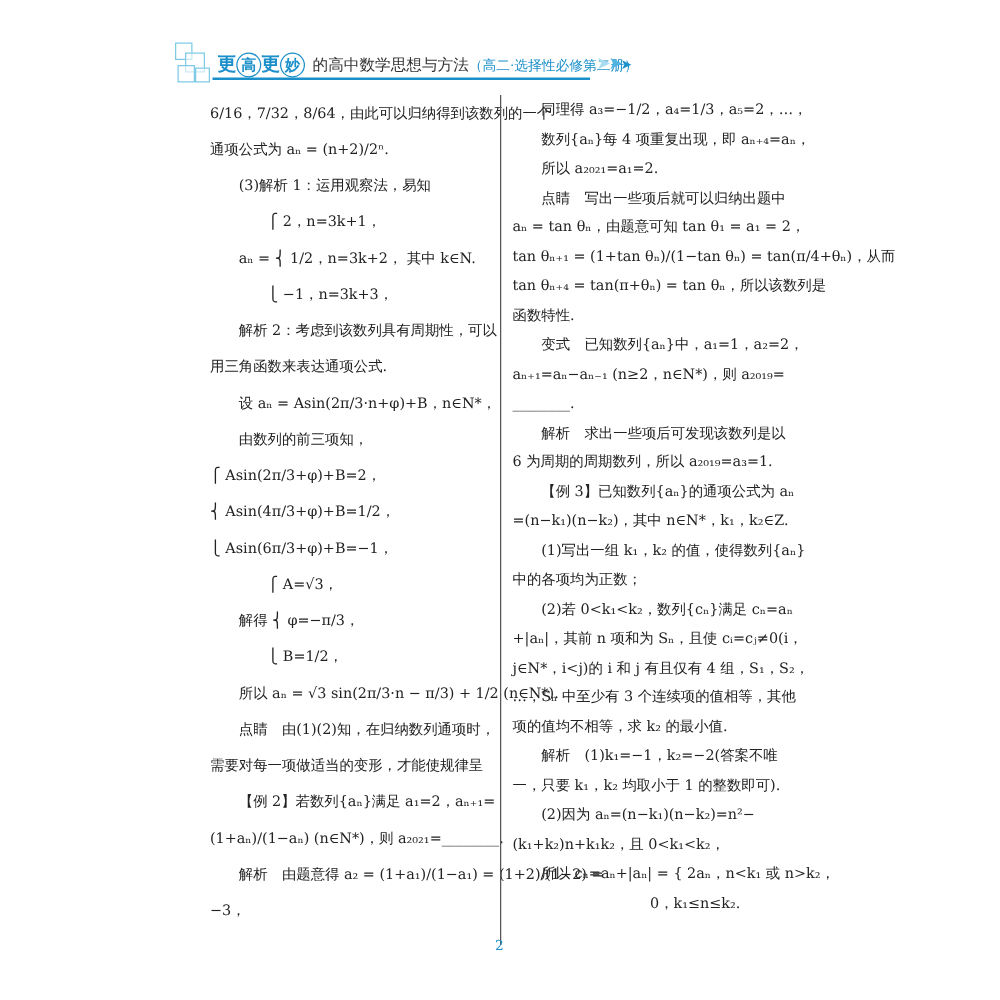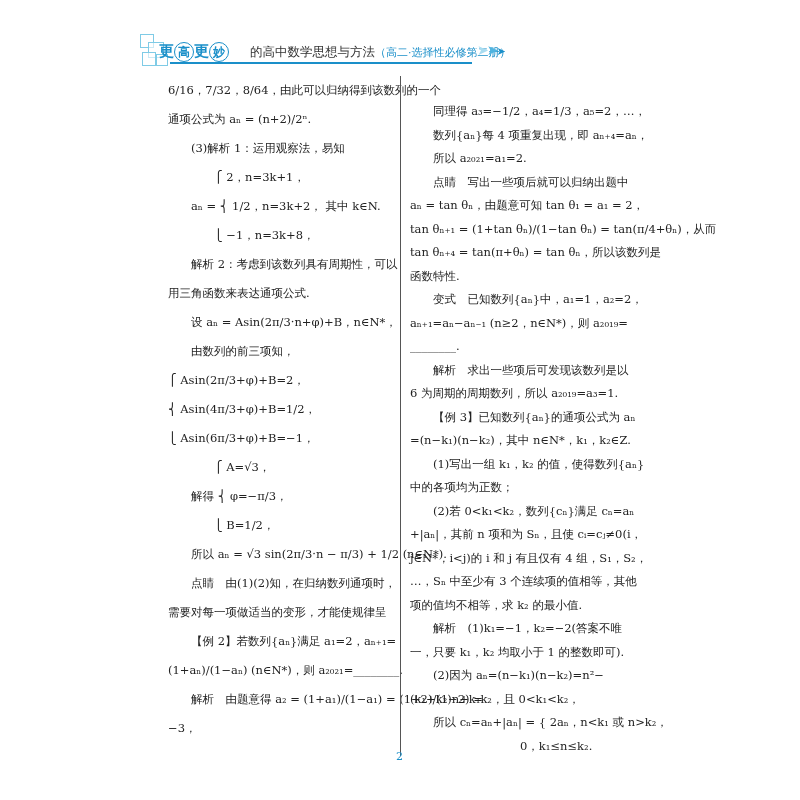--- a/index.html
+++ b/index.html
@@ -1,21 +1,21 @@
 <!DOCTYPE html>
 <html><head>
 <meta charset="utf-8">
 <style>
   html, body { margin: 0; padding: 0; background: #ffffff; }
   body { width: 800px; height: 800px; position: relative; overflow: hidden;
          font-family: "DejaVu Serif", "Liberation Serif", serif; color: #222; }
   .header { position: absolute; left: 140px; top: 34px; width: 420px; height: 36px; }
   .hdr-squares { position: absolute; left: 0; top: 0; width: 30px; height: 34px; }
   .hdr-squares span { position: absolute; border: 1.5px solid #7fcbe6; background: rgba(255,255,255,0.6); }
-  .hdr-brand { position: absolute; left: 19px; top: 8px; font-family: "DejaVu Sans", sans-serif; font-weight: bold; font-size: 15px; color: #1a8fc9; letter-spacing: 0px; }
+  .hdr-brand { position: absolute; left: 34px; top: 8px; font-family: "DejaVu Sans", sans-serif; font-weight: bold; font-size: 15px; color: #1a8fc9; letter-spacing: 0px; }
   .hdr-brand .circ { display: inline-block; border: 1.5px solid #1a8fc9; border-radius: 50%; width: 18px; height: 18px; line-height: 18px; text-align: center; font-size: 12px; }
   .hdr-title { position: absolute; left: 110px; top: 10px; font-size: 12.5px; color: #333; white-space: nowrap; }
   .hdr-sub { color: #1a8fc9; font-size: 11px; font-family: "DejaVu Sans", sans-serif; text-align: right; }
   .hdr-line { position: absolute; left: 30px; top: 28px; width: 302px; height: 1.5px; background: #1a8fc9; }
   .hdr-arrows { position: absolute; left: 337px; top: 8px; font-size: 14px; color: #1a8fc9; letter-spacing: -2px; }
   .hdr-arrows .a1 { color: #a9dcf0; } .hdr-arrows .a2 { color: #4fb4e0; } .hdr-arrows .a3 { color: #1a8fc9; font-size: 11px; }
 
   .col { position: absolute; top: 76px; font-size: 11.5px; line-height: 29px; }
   .col.left { left: 168px; width: 222px; }
   .col.right { left: 410px; width: 222px; }
@@ -44,21 +44,21 @@
   <div class="hdr-line"></div>
   <div class="hdr-arrows"><span class="a1">➤</span><span class="a2">➤</span><span class="a3">➤</span></div>
 </div>
 
 <div class="col left">
   <div class="line">6/16，7/32，8/64，由此可以归纳得到该数列的一个</div>
   <div class="line">通项公式为 aₙ = (n+2)/2ⁿ.</div>
   <div class="line ind">(3)解析 1：运用观察法，易知</div>
   <div class="line ind2">⎧ 2，n=3k+1，</div>
   <div class="line ind">aₙ = ⎨ 1/2，n=3k+2，  其中 k∈N.</div>
-  <div class="line ind2">⎩ −1，n=3k+8，</div>
+  <div class="line ind2">⎩ −1，n=3k+3，</div>
   <div class="line ind">解析 2：考虑到该数列具有周期性，可以</div>
   <div class="line">用三角函数来表达通项公式.</div>
   <div class="line ind">设 aₙ = Asin(2π/3·n+φ)+B，n∈N*，</div>
   <div class="line ind">由数列的前三项知，</div>
   <div class="line">⎧ Asin(2π/3+φ)+B=2，</div>
   <div class="line">⎨ Asin(4π/3+φ)+B=1/2，</div>
   <div class="line">⎩ Asin(6π/3+φ)+B=−1，</div>
   <div class="line ind2">⎧ A=√3，</div>
   <div class="line ind">解得 ⎨ φ=−π/3，</div>
   <div class="line ind2">⎩ B=1/2，</div>
@@ -66,21 +66,21 @@
   <div class="line ind">点睛　由(1)(2)知，在归纳数列通项时，</div>
   <div class="line">需要对每一项做适当的变形，才能使规律呈</div>
   <div class="line ind">【例 2】若数列{aₙ}满足 a₁=2，aₙ₊₁=</div>
   <div class="line">(1+aₙ)/(1−aₙ) (n∈N*)，则 a₂₀₂₁=________.</div>
   <div class="line ind">解析　由题意得 a₂ = (1+a₁)/(1−a₁) = (1+2)/(1−2) =</div>
   <div class="line">−3，</div>
 </div>
 
 <div class="divider"></div>
 
-<div class="col right" style="line-height:23.5px;margin-top:24px;">
+<div class="col right" style="line-height:23.5px;">
   <div class="line ind">同理得 a₃=−1/2，a₄=1/3，a₅=2，…，</div>
   <div class="line ind">数列{aₙ}每 4 项重复出现，即 aₙ₊₄=aₙ，</div>
   <div class="line ind">所以 a₂₀₂₁=a₁=2.</div>
   <div class="line ind">点睛　写出一些项后就可以归纳出题中</div>
   <div class="line">aₙ = tan θₙ，由题意可知 tan θ₁ = a₁ = 2，</div>
   <div class="line">tan θₙ₊₁ = (1+tan θₙ)/(1−tan θₙ) = tan(π/4+θₙ)，从而</div>
   <div class="line">tan θₙ₊₄ = tan(π+θₙ) = tan θₙ，所以该数列是</div>
   <div class="line">函数特性.</div>
   <div class="line ind">变式　已知数列{aₙ}中，a₁=1，a₂=2，</div>
   <div class="line">aₙ₊₁=aₙ−aₙ₋₁ (n≥2，n∈N*)，则 a₂₀₁₉=</div>

